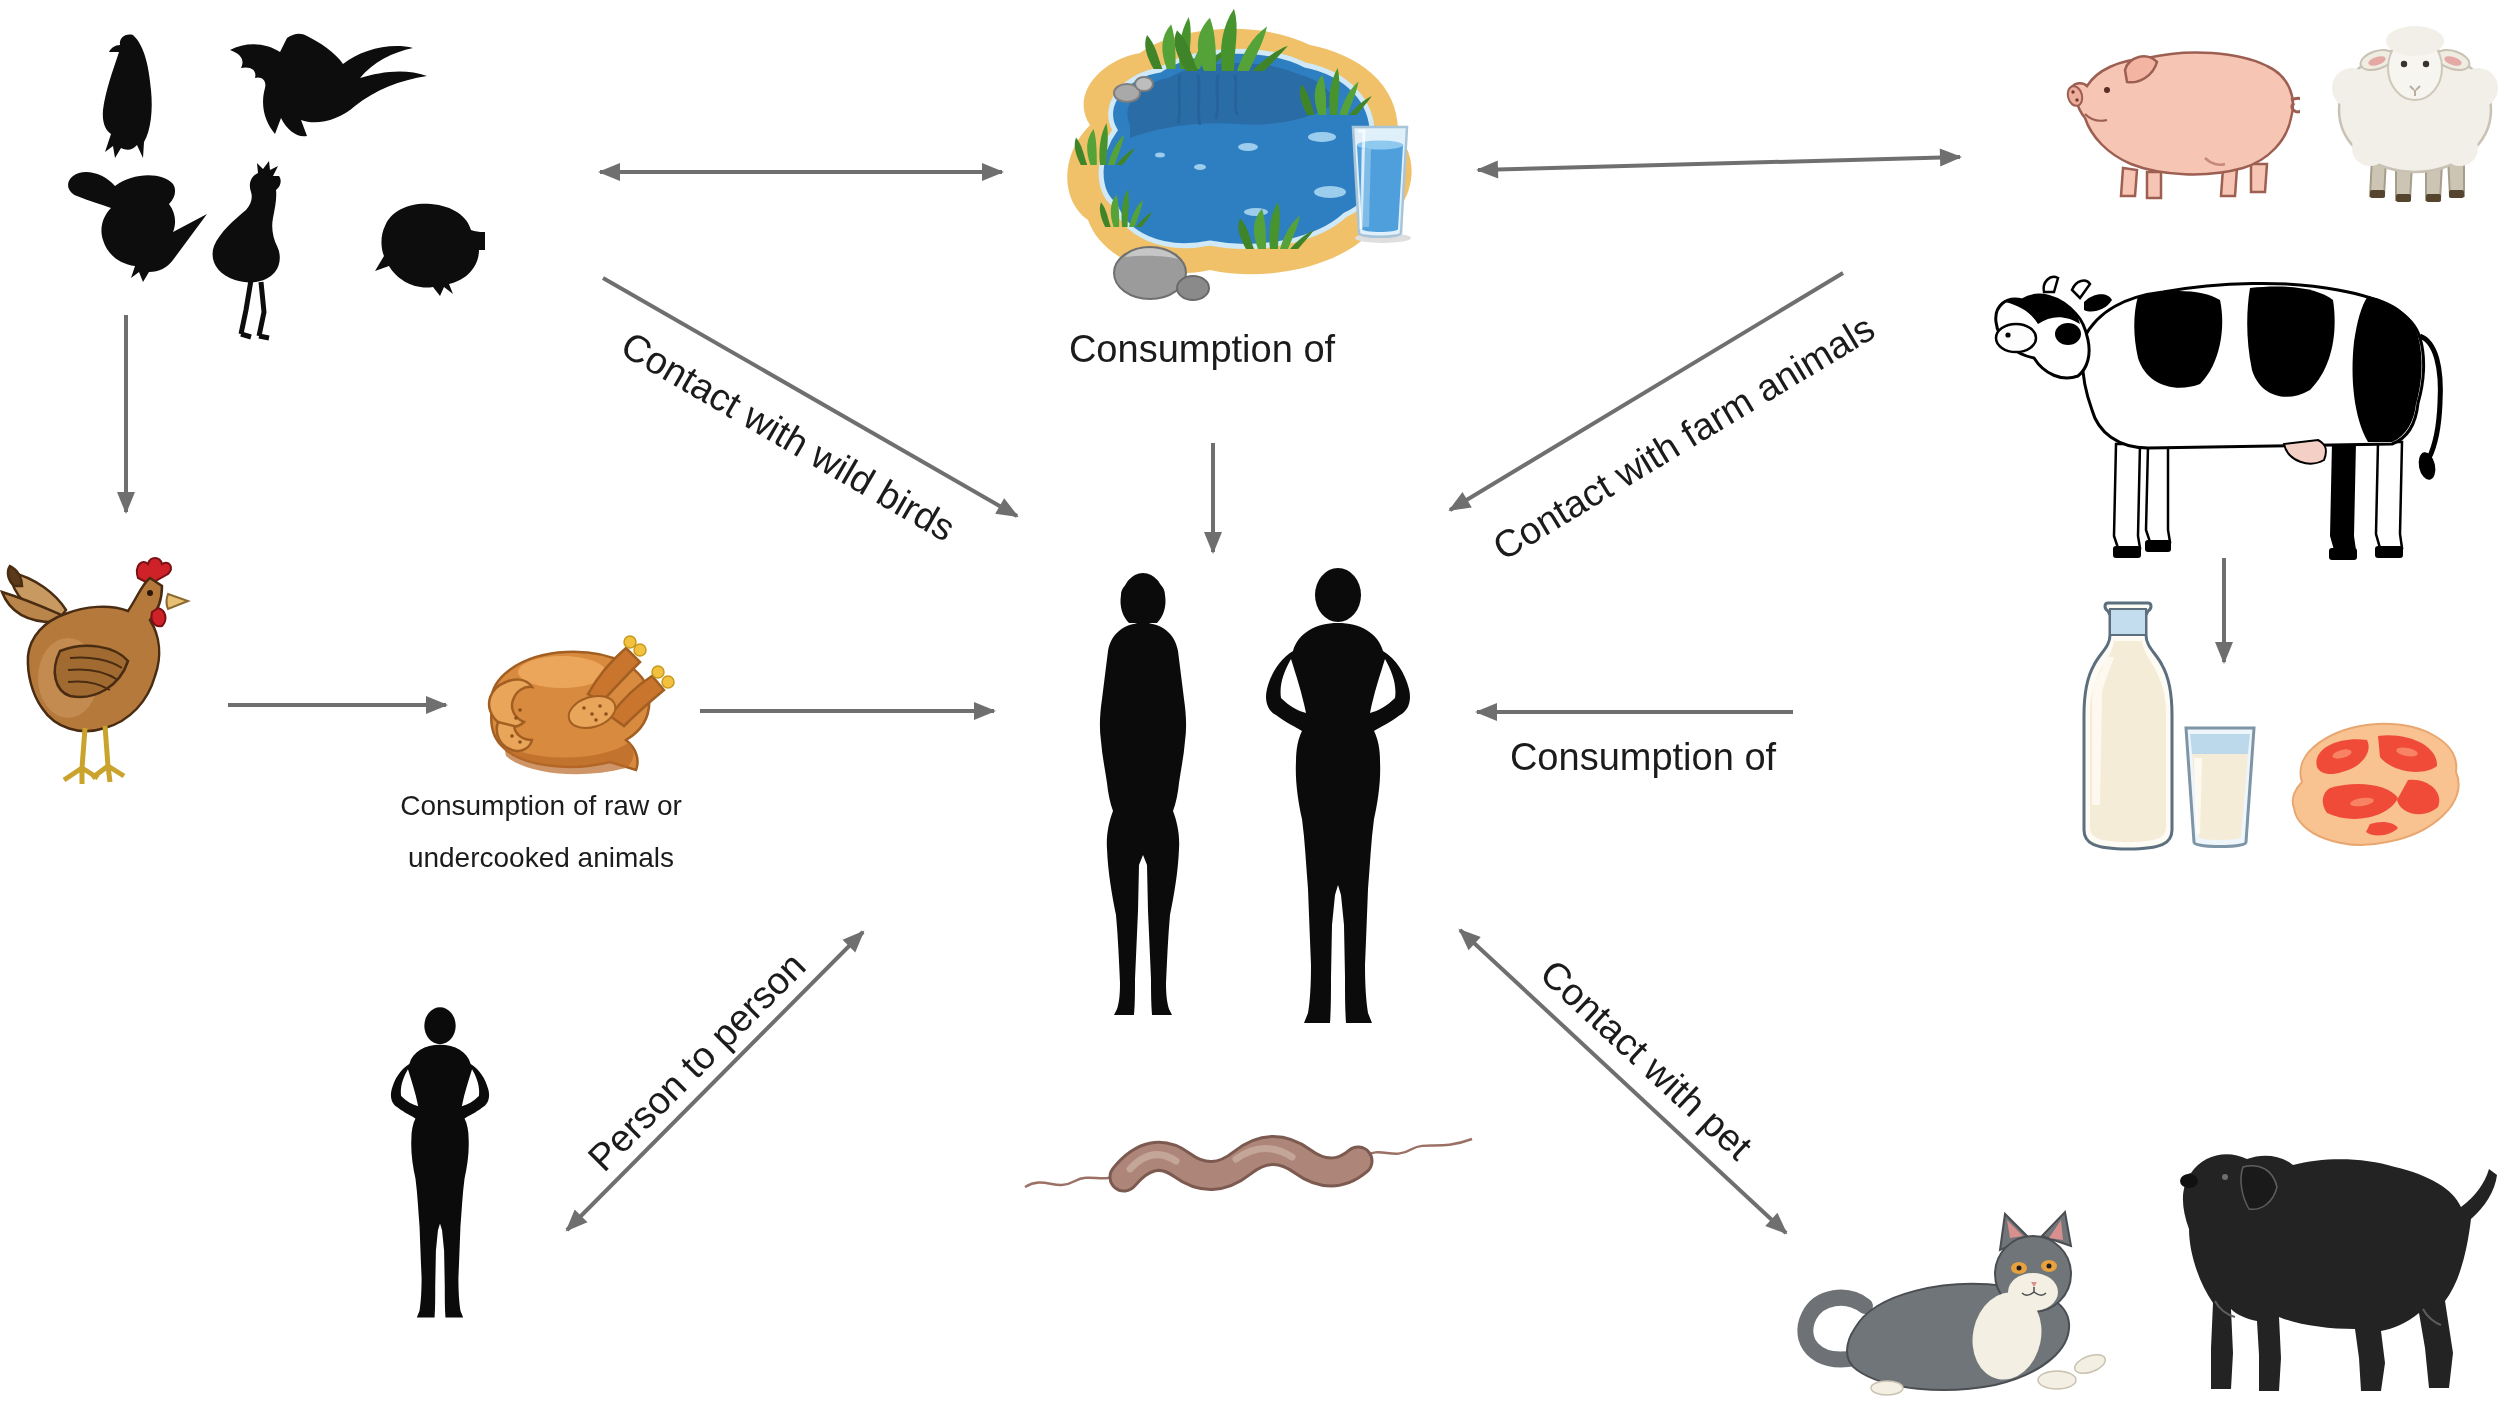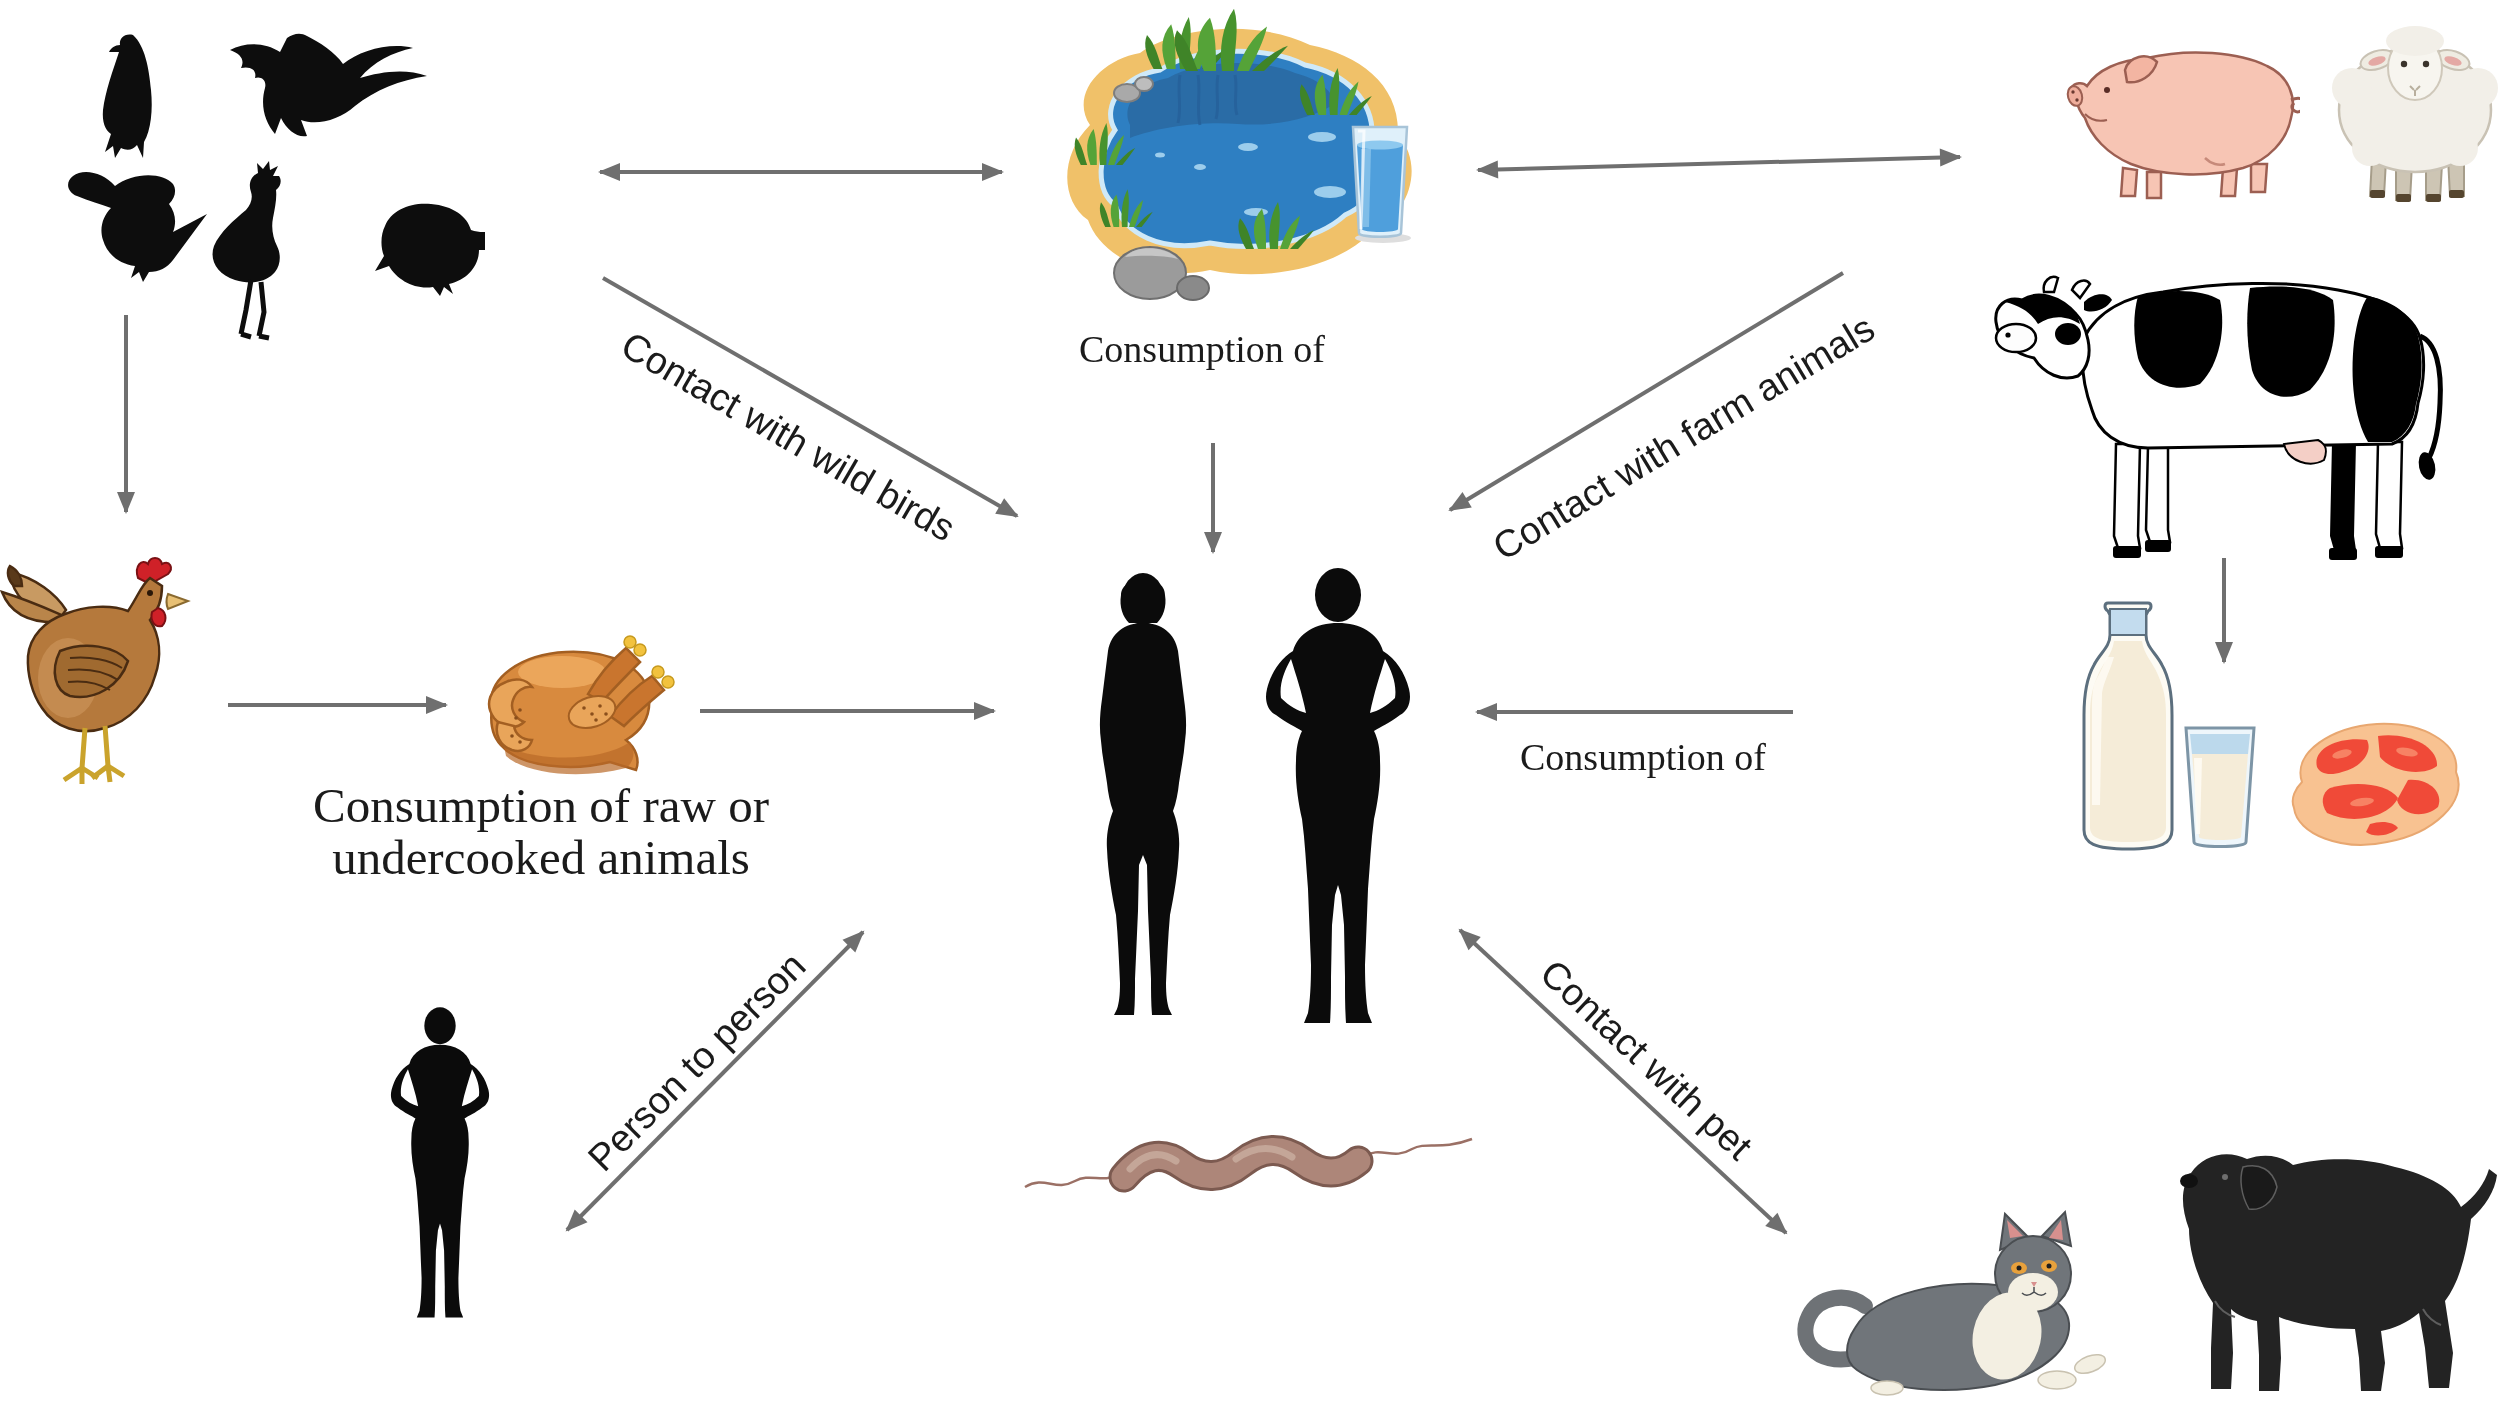--- a/index.html
+++ b/index.html
@@ -2,23 +2,23 @@
 <html><head>
 <meta charset="utf-8">
 <style>
   html,body{margin:0;padding:0;background:#ffffff;}
   #canvas{position:relative;width:2500px;height:1406px;background:#ffffff;overflow:hidden;
           font-family:"Liberation Sans", sans-serif;color:#1b1b1b;}
   .icon{position:absolute;}
   .icon svg{display:block;width:100%;height:100%;}
   #arrows{position:absolute;left:0;top:0;width:2500px;height:1406px;z-index:5;}
   .lbl{position:absolute;z-index:10;color:#1b1b1b;white-space:nowrap;}
-  .lbl2{position:absolute;z-index:10;color:#1b1b1b;text-align:center;transform:translateX(-50%);font-family:Liberation Serif, serif;}
+  .lbl2{position:absolute;z-index:10;color:#1b1b1b;text-align:center;transform:translateX(-50%);}
   .f38{font-size:38px;line-height:47px;}
-  .f41{font-size:49px;line-height:52px;}
+  .f41{font-size:28px;line-height:52px;}
   .rot{transform:translate(-50%,-50%) rotate(var(--a));}
 </style>
 </head>
 <body>
 
 <div id="canvas">
 
   <svg id="arrows" viewBox="0 0 2500 1406">
     <defs>
       <marker id="ah" markerUnits="userSpaceOnUse" markerWidth="26" markerHeight="22" refX="22" refY="11" orient="auto">

